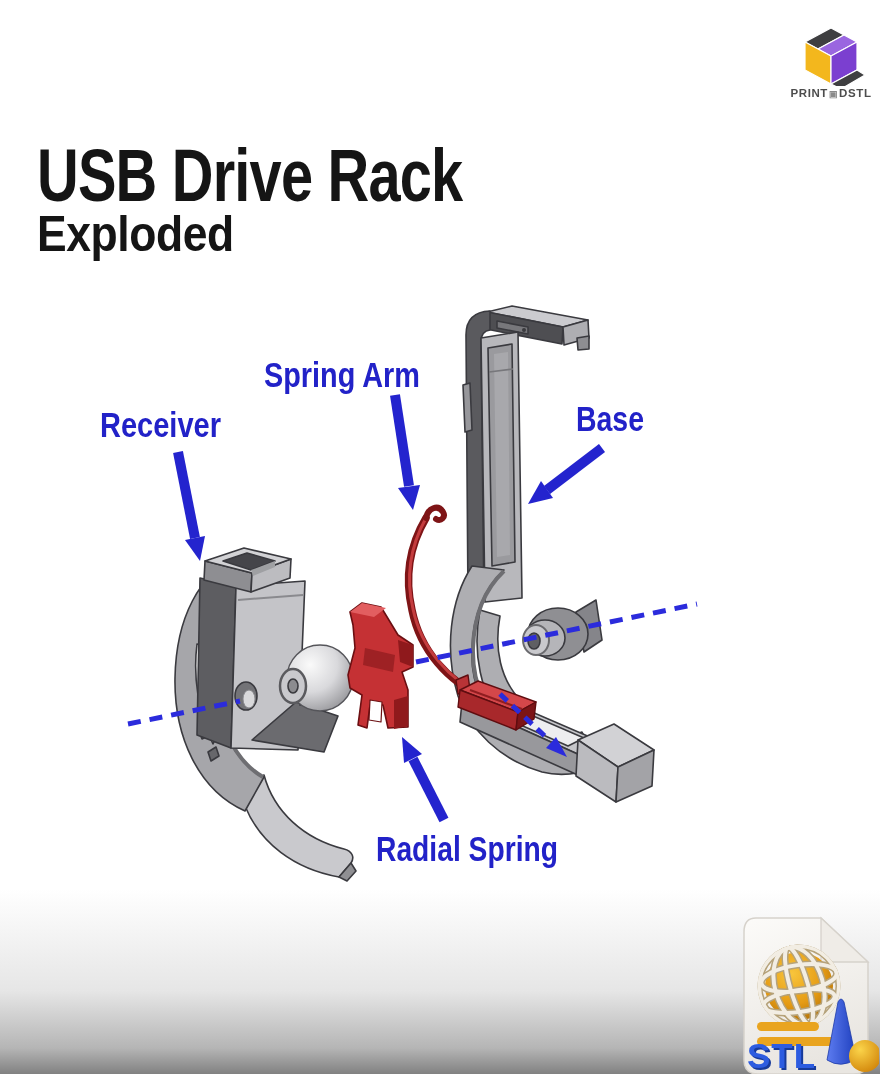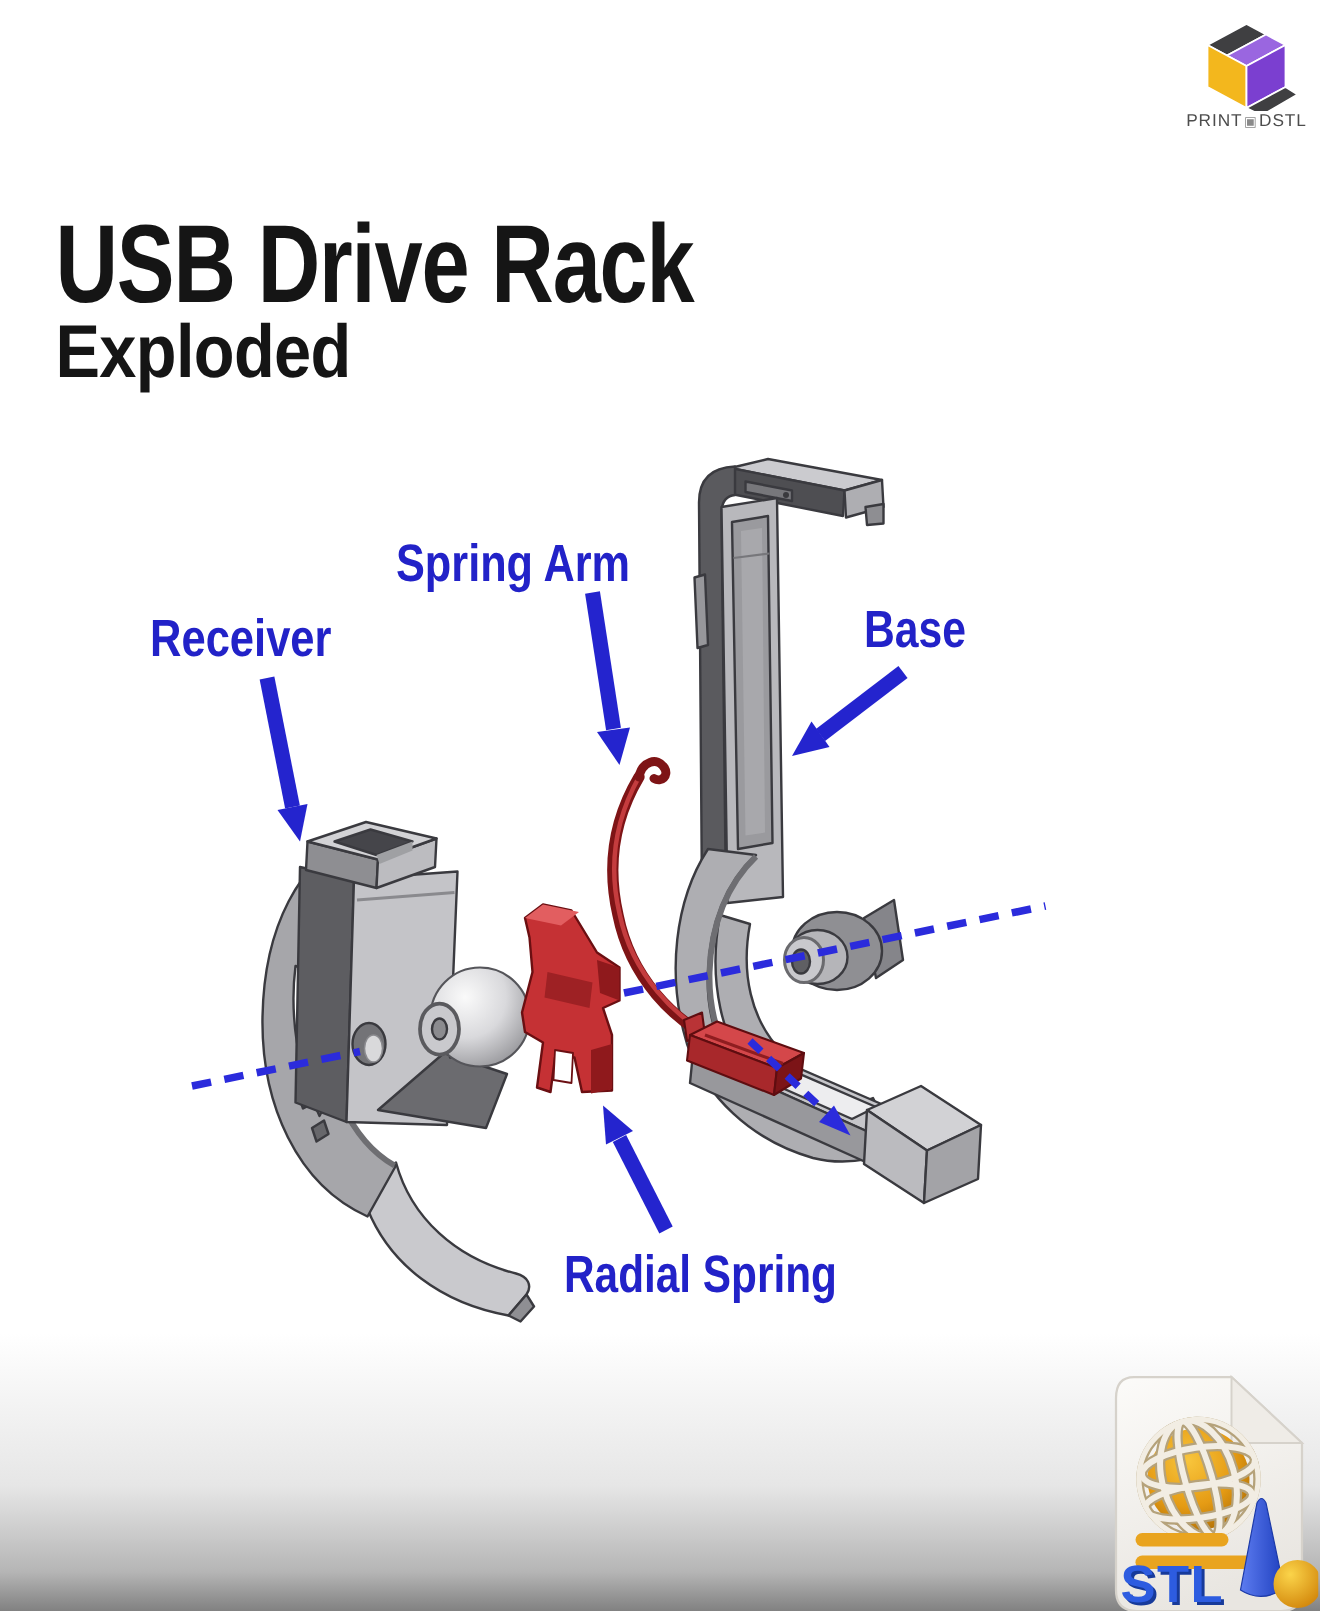--- a/index.html
+++ b/index.html
@@ -8,21 +8,21 @@
   
   .bottom-fade{position:absolute;left:0;bottom:0;width:880px;height:185px;
     background:linear-gradient(to bottom, rgba(255,255,255,0) 0%, #e6e6e6 55%, #b5b5b5 86%, #818181 100%);}
   
   .title-block{position:absolute;left:37px;top:0;}
   .main-title{position:absolute;left:0;top:139px;font-weight:bold;font-size:74px;line-height:1;
     color:#151515;letter-spacing:-1px;white-space:nowrap;transform:scaleX(0.78);transform-origin:0 0;}
   .sub-title{position:absolute;left:0;top:209px;font-weight:bold;font-size:50px;line-height:1;
     color:#151515;letter-spacing:-0.5px;white-space:nowrap;transform:scaleX(0.89);transform-origin:0 0;}
   
-  .brand{position:absolute;left:789px;top:8px;width:84px;text-align:center;}
+  .brand{position:absolute;left:789px;top:20px;width:84px;text-align:center;font-weight:bold;}
   .brand-text{margin-top:1px;font-size:11.5px;color:#4d4d4d;letter-spacing:0.6px;white-space:nowrap;}
   .brand-text .sep{font-size:9px;color:#8a8a8a;padding:0 1px;}
   
   .diagram{position:absolute;left:0;top:0;}
   .lbl{font-family:"Liberation Sans",sans-serif;font-weight:bold;fill:#2222c8;font-size:35px;}
   
   .stl-icon{position:absolute;left:733px;top:908px;width:146px;height:166px;overflow:hidden;}
   .stl-text{font-family:"Liberation Sans",sans-serif;font-weight:bold;font-size:35px;letter-spacing:1px;}
 </style>
 </head>

